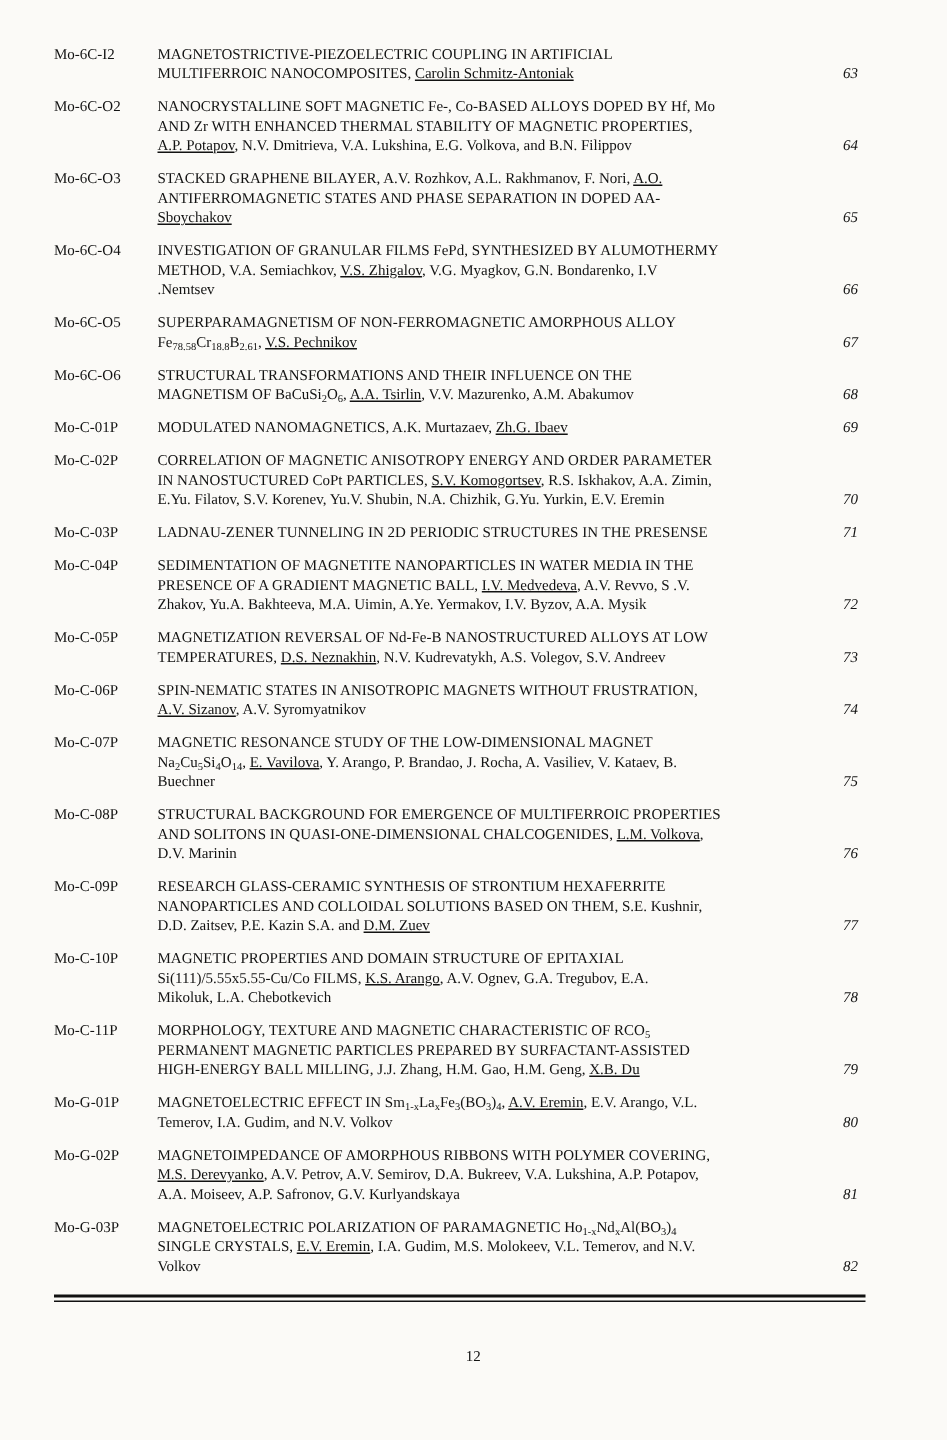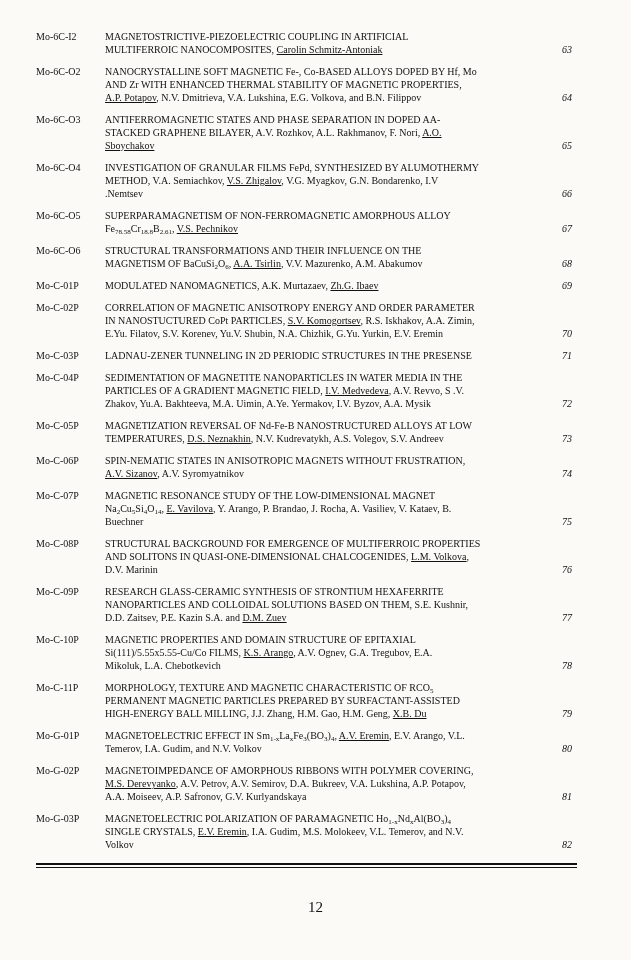--- a/index.html
+++ b/index.html
@@ -46,21 +46,21 @@
   sub{font-size:7px;line-height:0;vertical-align:-2px;margin-top:45px;}
   .rule{
     margin-top:12px;
     height:2px;
     border-top:2px solid #111;
     border-bottom:1px solid #111;
   }
   .footer{
     margin-top:31px;
     text-align:center;
-    font-size:15px;
+    font-size:10px;
     
     margin-left:-36px;
     margin-right:-54px;
   }
 </style>
 </head>
 <body>
 
 <div class="sheet">
   <div>
@@ -77,22 +77,22 @@
         <div class="col-title">
           <div class="line"><span>NANOCRYSTALLINE SOFT MAGNETIC Fe-, Co-BASED ALLOYS DOPED BY Hf, Mo</span></div>
           <div class="line"><span>AND Zr WITH ENHANCED THERMAL STABILITY OF MAGNETIC PROPERTIES,</span></div>
           <div class="line"><span class="u">A.P. Potapov</span><span>, N.V. Dmitrieva, V.A. Lukshina, E.G. Volkova, and B.N. Filippov</span></div>
         </div>
         <div class="col-page">64</div>
       </div>
       <div class="row">
         <div class="col-id">Mo-6C-O3</div>
         <div class="col-title">
+          <div class="line"><span>STACKED GRAPHENE BILAYER, A.V. Rozhkov, A.L. Rakhmanov, F. Nori, </span><span class="u">A.O.</span></div>
           <div class="line"><span>ANTIFERROMAGNETIC STATES AND PHASE SEPARATION IN DOPED AA-</span></div>
-          <div class="line"><span>STACKED GRAPHENE BILAYER, A.V. Rozhkov, A.L. Rakhmanov, F. Nori, </span><span class="u">A.O.</span></div>
           <div class="line"><span class="u">Sboychakov</span></div>
         </div>
         <div class="col-page">65</div>
       </div>
       <div class="row">
         <div class="col-id">Mo-6C-O4</div>
         <div class="col-title">
           <div class="line"><span>INVESTIGATION OF GRANULAR FILMS FePd, SYNTHESIZED BY ALUMOTHERMY</span></div>
           <div class="line"><span>METHOD, V.A. Semiachkov, </span><span class="u">V.S. Zhigalov</span><span>, V.G. Myagkov, G.N. Bondarenko, I.V</span></div>
           <div class="line"><span>.Nemtsev</span></div>
@@ -135,21 +135,21 @@
         <div class="col-id">Mo-C-03P</div>
         <div class="col-title">
           <div class="line"><span>LADNAU-ZENER TUNNELING IN 2D PERIODIC STRUCTURES IN THE PRESENSE</span></div>
         </div>
         <div class="col-page">71</div>
       </div>
       <div class="row">
         <div class="col-id">Mo-C-04P</div>
         <div class="col-title">
           <div class="line"><span>SEDIMENTATION OF MAGNETITE NANOPARTICLES IN WATER MEDIA IN THE</span></div>
-          <div class="line"><span>PARTICLES OF A GRADIENT MAGNETIC FIELD, </span><span class="u">I.V. Medvedeva</span><span>, A.V. Revvo, S .V.</span></div>
+          <div class="line"><span>PRESENCE OF A GRADIENT MAGNETIC BALL, </span><span class="u">I.V. Medvedeva</span><span>, A.V. Revvo, S .V.</span></div>
           <div class="line"><span>Zhakov, Yu.A. Bakhteeva, M.A. Uimin, A.Ye. Yermakov, I.V. Byzov, A.A. Mysik</span></div>
         </div>
         <div class="col-page">72</div>
       </div>
       <div class="row">
         <div class="col-id">Mo-C-05P</div>
         <div class="col-title">
           <div class="line"><span>MAGNETIZATION REVERSAL OF Nd-Fe-B NANOSTRUCTURED ALLOYS AT LOW</span></div>
           <div class="line"><span>TEMPERATURES, </span><span class="u">D.S. Neznakhin</span><span>, N.V. Kudrevatykh, A.S. Volegov, S.V. Andreev</span></div>
         </div>

